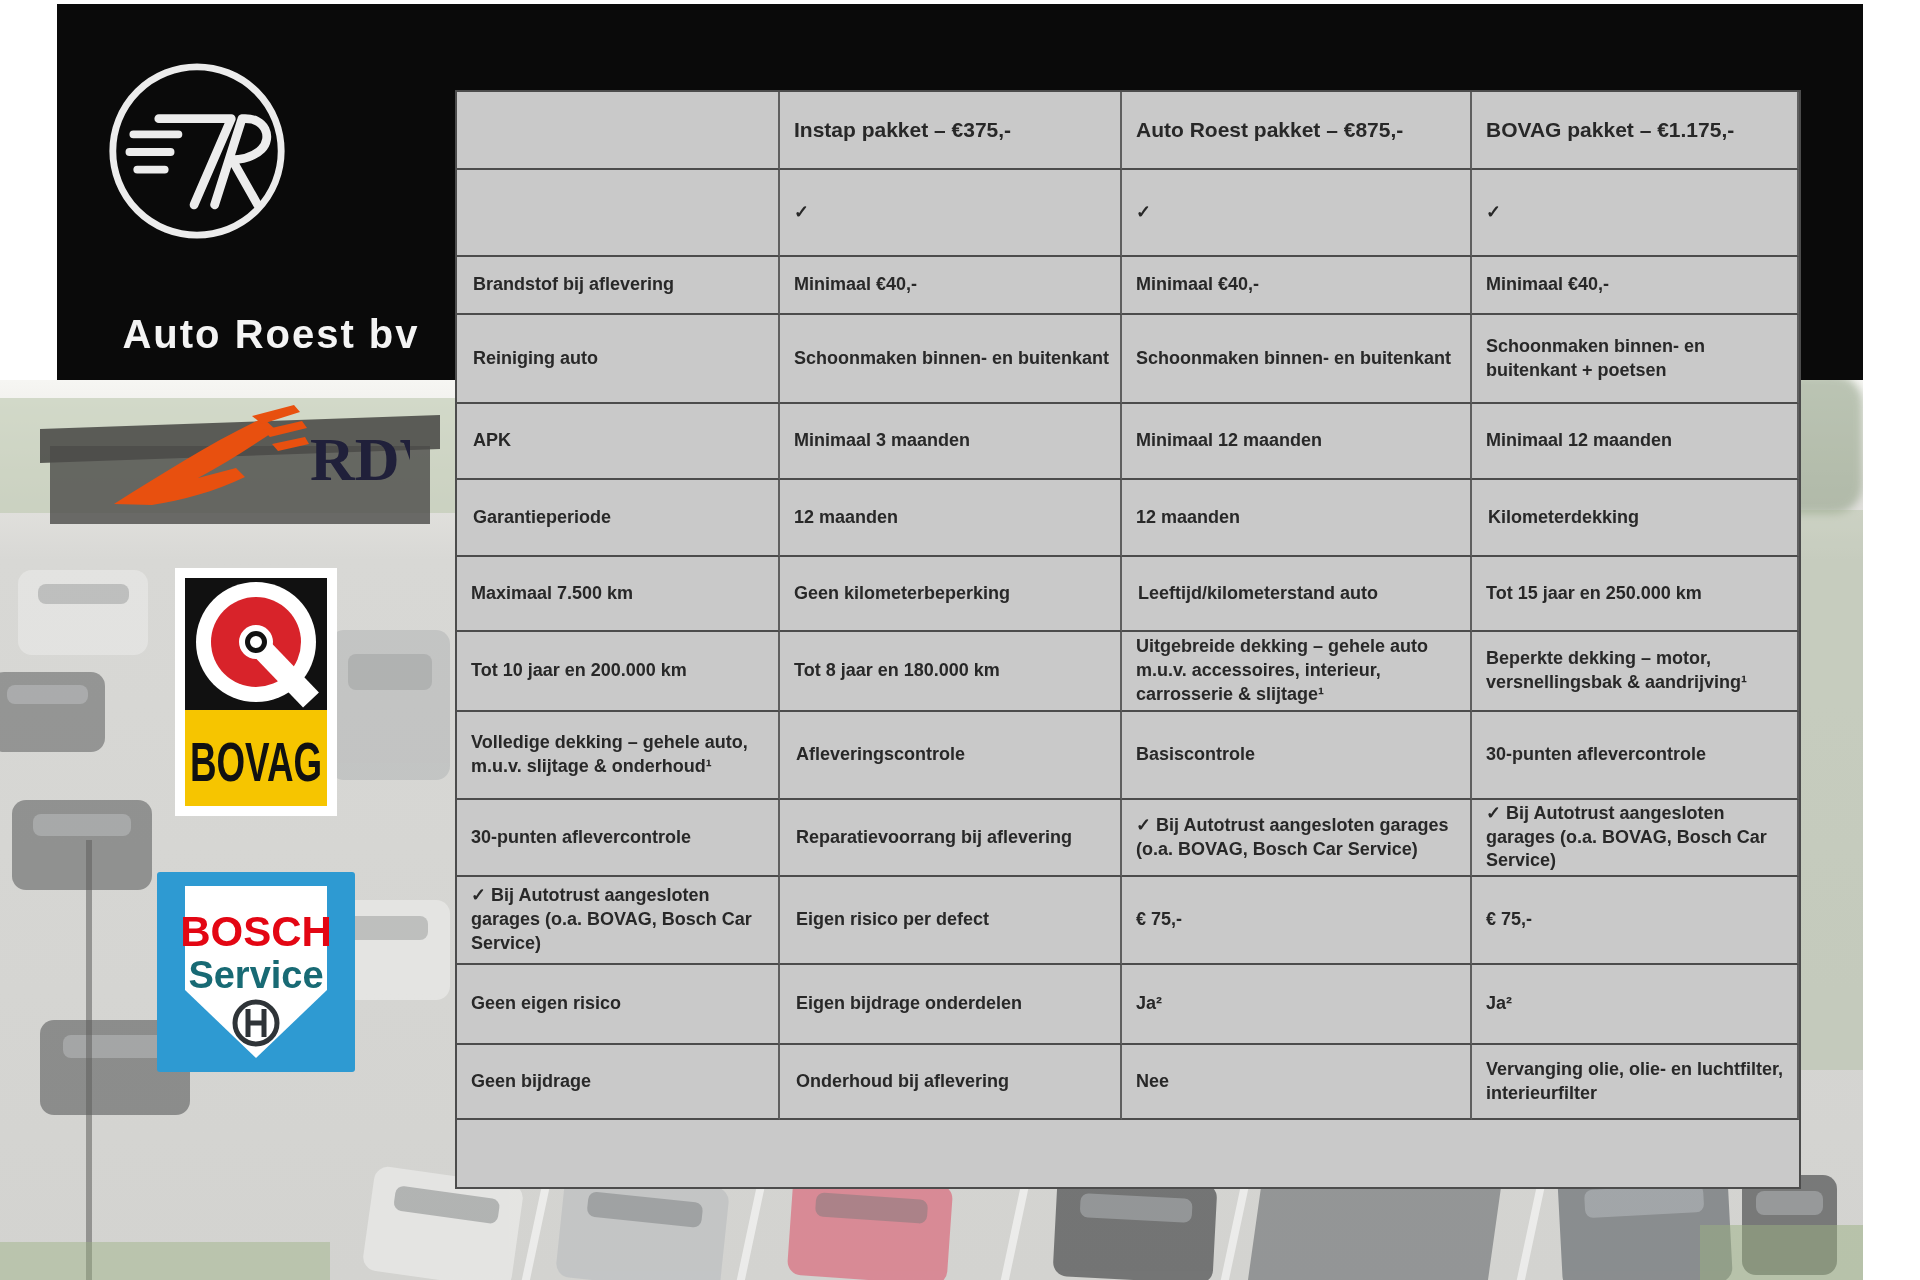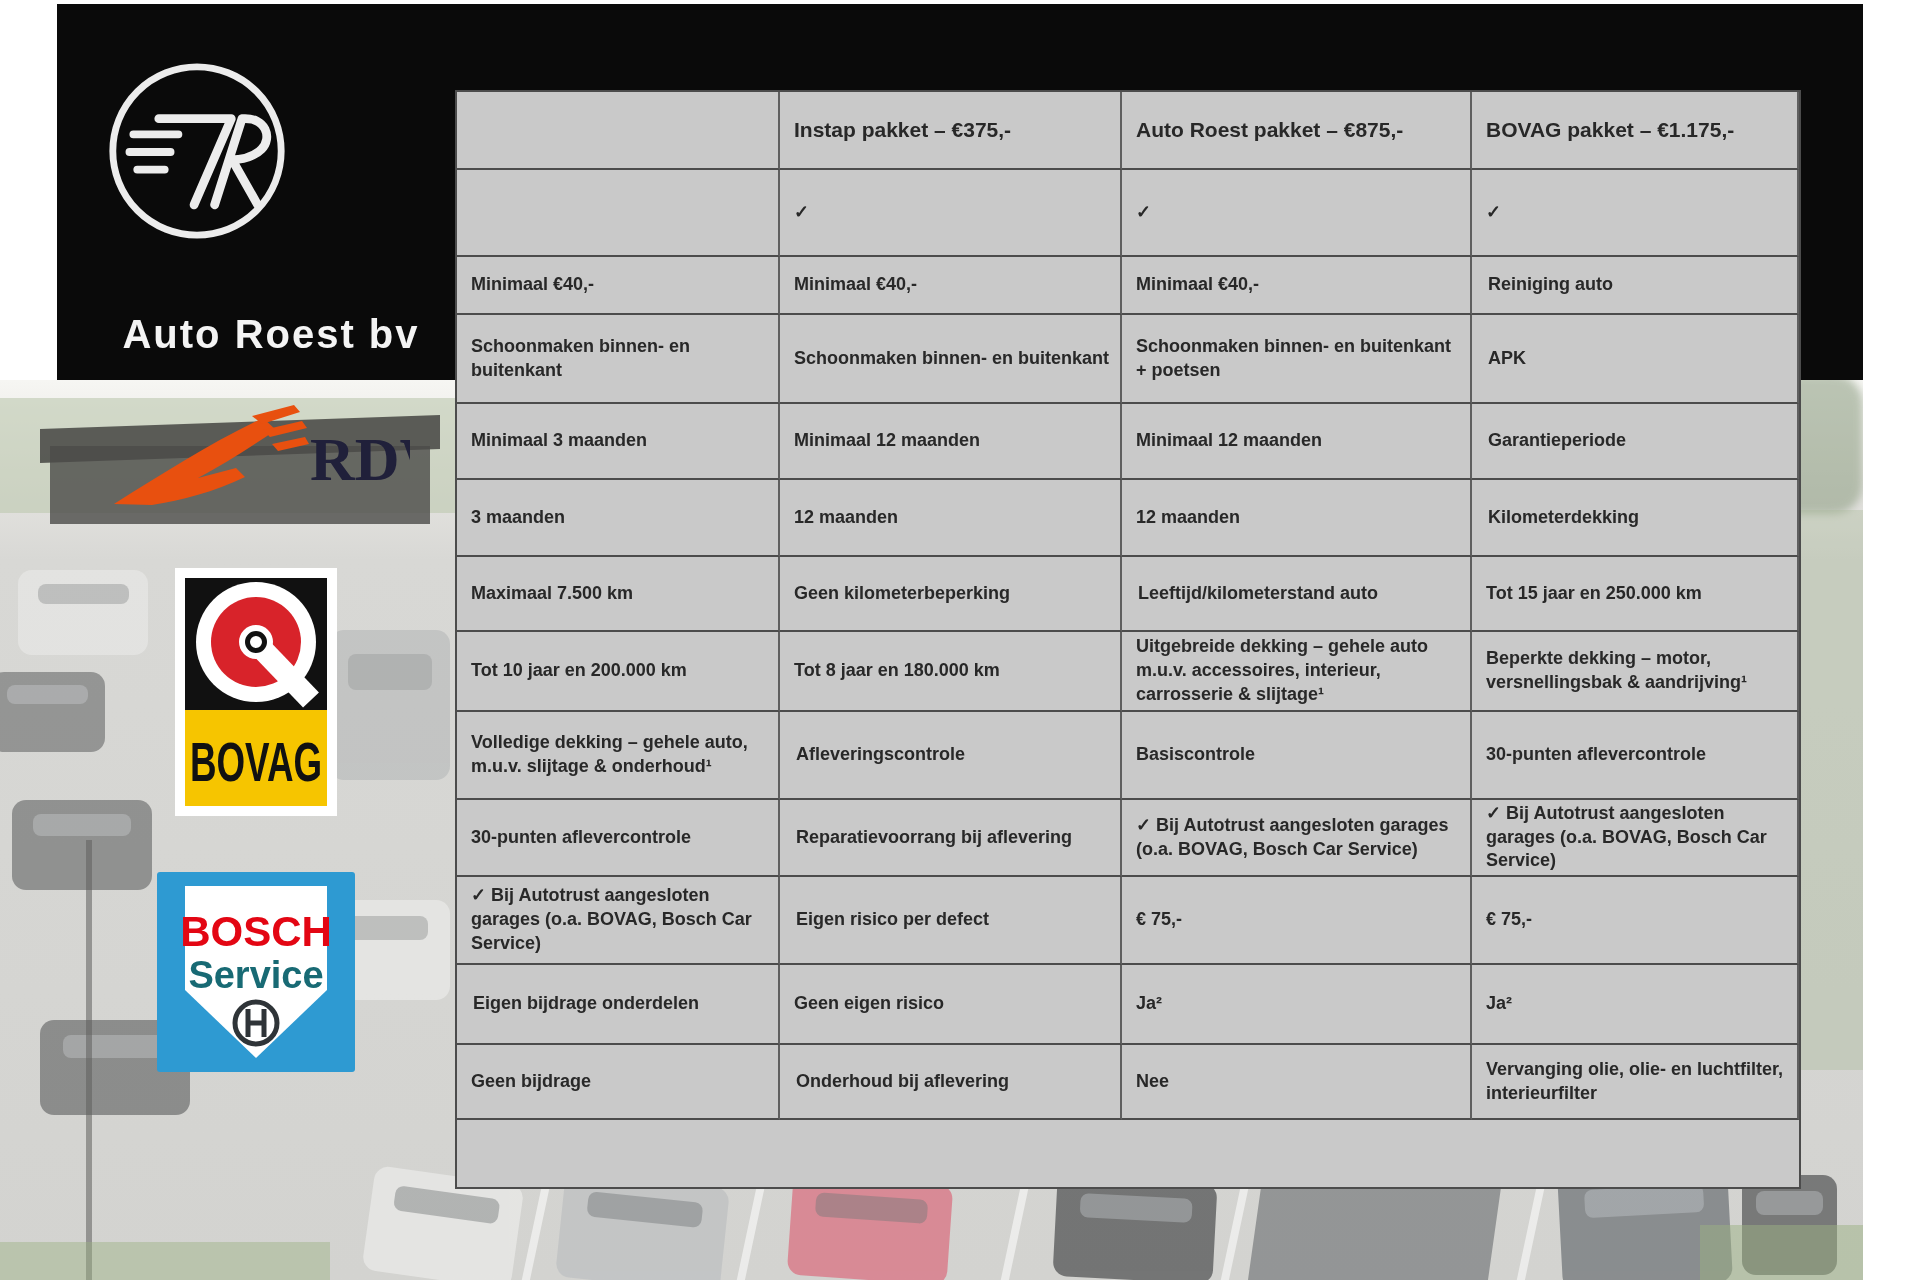--- a/index.html
+++ b/index.html
@@ -154,33 +154,33 @@
 
 <div class="pkg-table">
     <div class="cell header labelcol"></div>
     <div class="cell header">Instap pakket – €375,-</div>
     <div class="cell header">Auto Roest pakket – €875,-</div>
     <div class="cell header">BOVAG pakket – €1.175,-</div>
     <div class="cell labelcol"></div>
     <div class="cell">✓</div>
     <div class="cell">✓</div>
     <div class="cell">✓</div>
+    <div class="cell labelcol">Brandstof bij aflevering</div>
     <div class="cell">Minimaal €40,-</div>
     <div class="cell">Minimaal €40,-</div>
     <div class="cell">Minimaal €40,-</div>
     <div class="cell labelcol">Reiniging auto</div>
     <div class="cell">Schoonmaken binnen- en buitenkant</div>
     <div class="cell">Schoonmaken binnen- en buitenkant</div>
     <div class="cell">Schoonmaken binnen- en buitenkant + poetsen</div>
     <div class="cell labelcol">APK</div>
     <div class="cell">Minimaal 3 maanden</div>
     <div class="cell">Minimaal 12 maanden</div>
     <div class="cell">Minimaal 12 maanden</div>
     <div class="cell labelcol">Garantieperiode</div>
-    <div class="cell">3 maanden</div>
     <div class="cell">12 maanden</div>
     <div class="cell">12 maanden</div>
     <div class="cell labelcol">Kilometerdekking</div>
     <div class="cell">Maximaal 7.500 km</div>
     <div class="cell">Geen kilometerbeperking</div>
     <div class="cell labelcol">Leeftijd/kilometerstand auto</div>
     <div class="cell">Tot 15 jaar en 250.000 km</div>
     <div class="cell">Tot 10 jaar en 200.000 km</div>
     <div class="cell">Tot 8 jaar en 180.000 km</div>
     <div class="cell">Uitgebreide dekking – gehele auto m.u.v. accessoires, interieur, carrosserie &amp; slijtage¹</div>
@@ -190,21 +190,21 @@
     <div class="cell">Basiscontrole</div>
     <div class="cell">30-punten aflevercontrole</div>
     <div class="cell">30-punten aflevercontrole</div>
     <div class="cell labelcol">Reparatievoorrang bij aflevering</div>
     <div class="cell">✓ Bij Autotrust aangesloten garages (o.a. BOVAG, Bosch Car Service)</div>
     <div class="cell">✓ Bij Autotrust aangesloten garages (o.a. BOVAG, Bosch Car Service)</div>
     <div class="cell">✓ Bij Autotrust aangesloten garages (o.a. BOVAG, Bosch Car Service)</div>
     <div class="cell labelcol">Eigen risico per defect</div>
     <div class="cell">€ 75,-</div>
     <div class="cell">€ 75,-</div>
+    <div class="cell">Geen eigen risico</div>
     <div class="cell labelcol">Eigen bijdrage onderdelen</div>
-    <div class="cell">Geen eigen risico</div>
     <div class="cell">Ja²</div>
     <div class="cell">Ja²</div>
     <div class="cell">Geen bijdrage</div>
     <div class="cell labelcol">Onderhoud bij aflevering</div>
     <div class="cell">Nee</div>
     <div class="cell">Vervanging olie, olie- en luchtfilter, interieurfilter</div>
   </div>
 
 </body></html>

